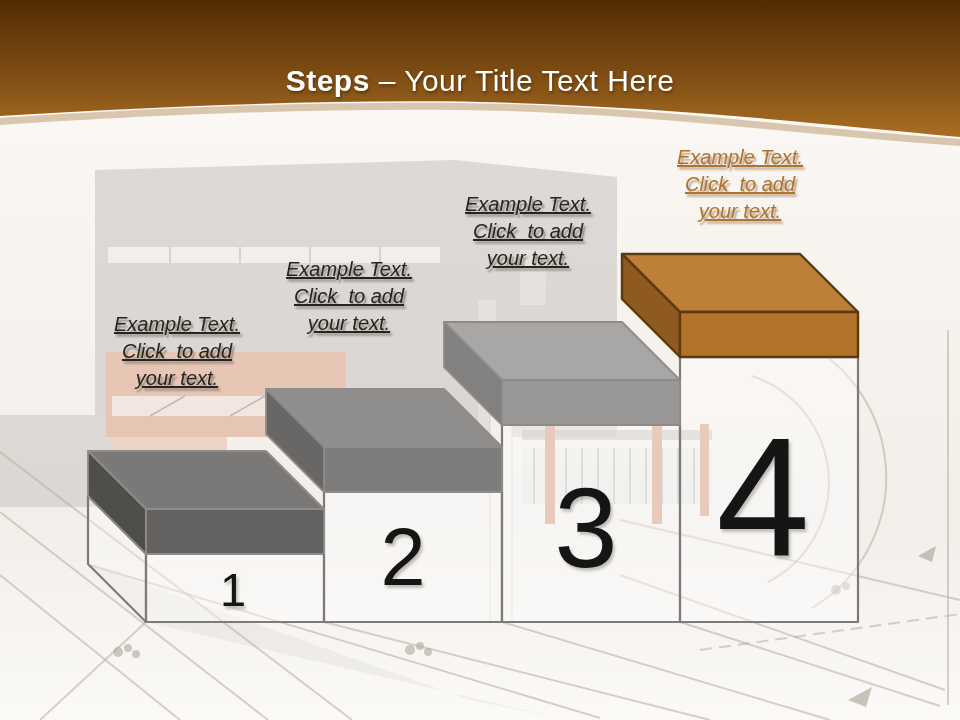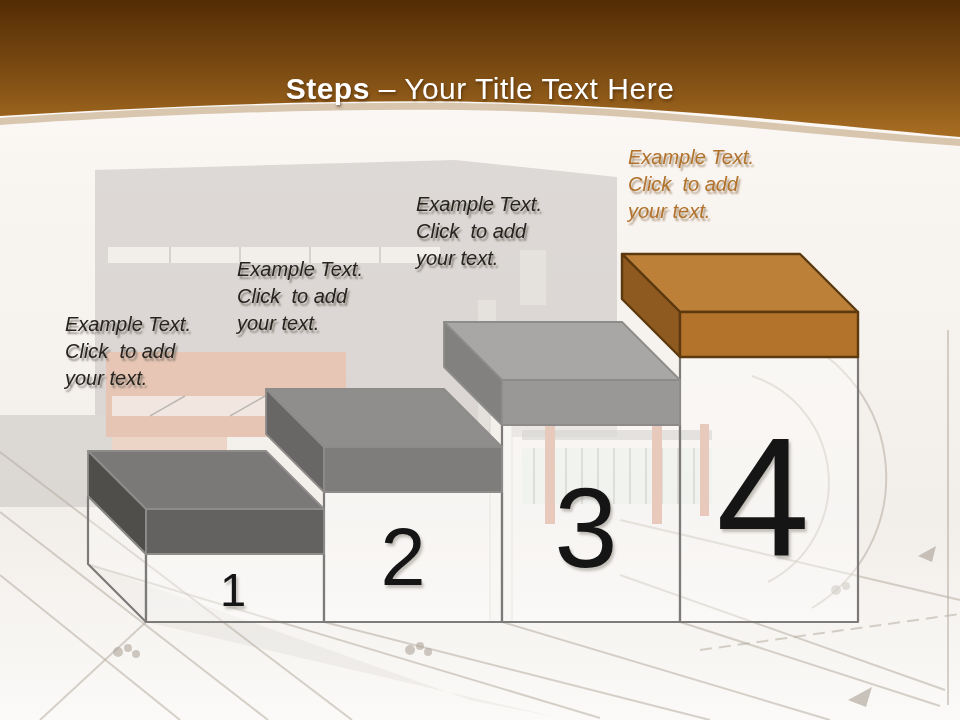--- a/index.html
+++ b/index.html
@@ -4,32 +4,33 @@
 <style>
   html,body{margin:0;padding:0;background:#d9d6d2;}
   .slide{
     position:relative;width:960px;height:720px;overflow:hidden;
     background:linear-gradient(180deg,#fdfbf9 0%,#f8f4f0 30%,#f2eeea 72%,#fbfaf8 100%);
     font-family:"Liberation Sans",sans-serif;
   }
   .layer{position:absolute;left:0;top:0;}
   
   .hdr-title{
-    position:absolute;left:0;top:72px;width:100%;text-align:center;
+    position:absolute;left:0;top:64px;width:100%;text-align:center;
     color:#ffffff;font-size:30px;letter-spacing:.5px;
     text-shadow:1px 2px 3px rgba(55,28,0,.55);
     z-index:6;cursor:default;
   }
   .hdr-title .em{font-weight:bold;}
   .hdr-title .rest{font-weight:normal;white-space:pre;}
   
   .label{
-    position:absolute;width:224px;z-index:5;
+    position:absolute;width:224px;text-align:center;z-index:5;
     font-style:italic;font-size:20px;line-height:27px;color:#26241f;
     text-shadow:2px 2.5px 2px rgba(128,121,112,.85);
+    text-decoration:underline;
   }
   .label div{white-space:pre;}
   .label.accent{color:#b1722c;text-shadow:2px 2.5px 2px rgba(160,135,105,.8);}
   
   .num{
     position:absolute;transform:translate(-50%,-50%);z-index:4;
     color:#151515;font-weight:400;line-height:1;
     text-shadow:2px 3px 3px rgba(145,140,132,.55);
   }
   

